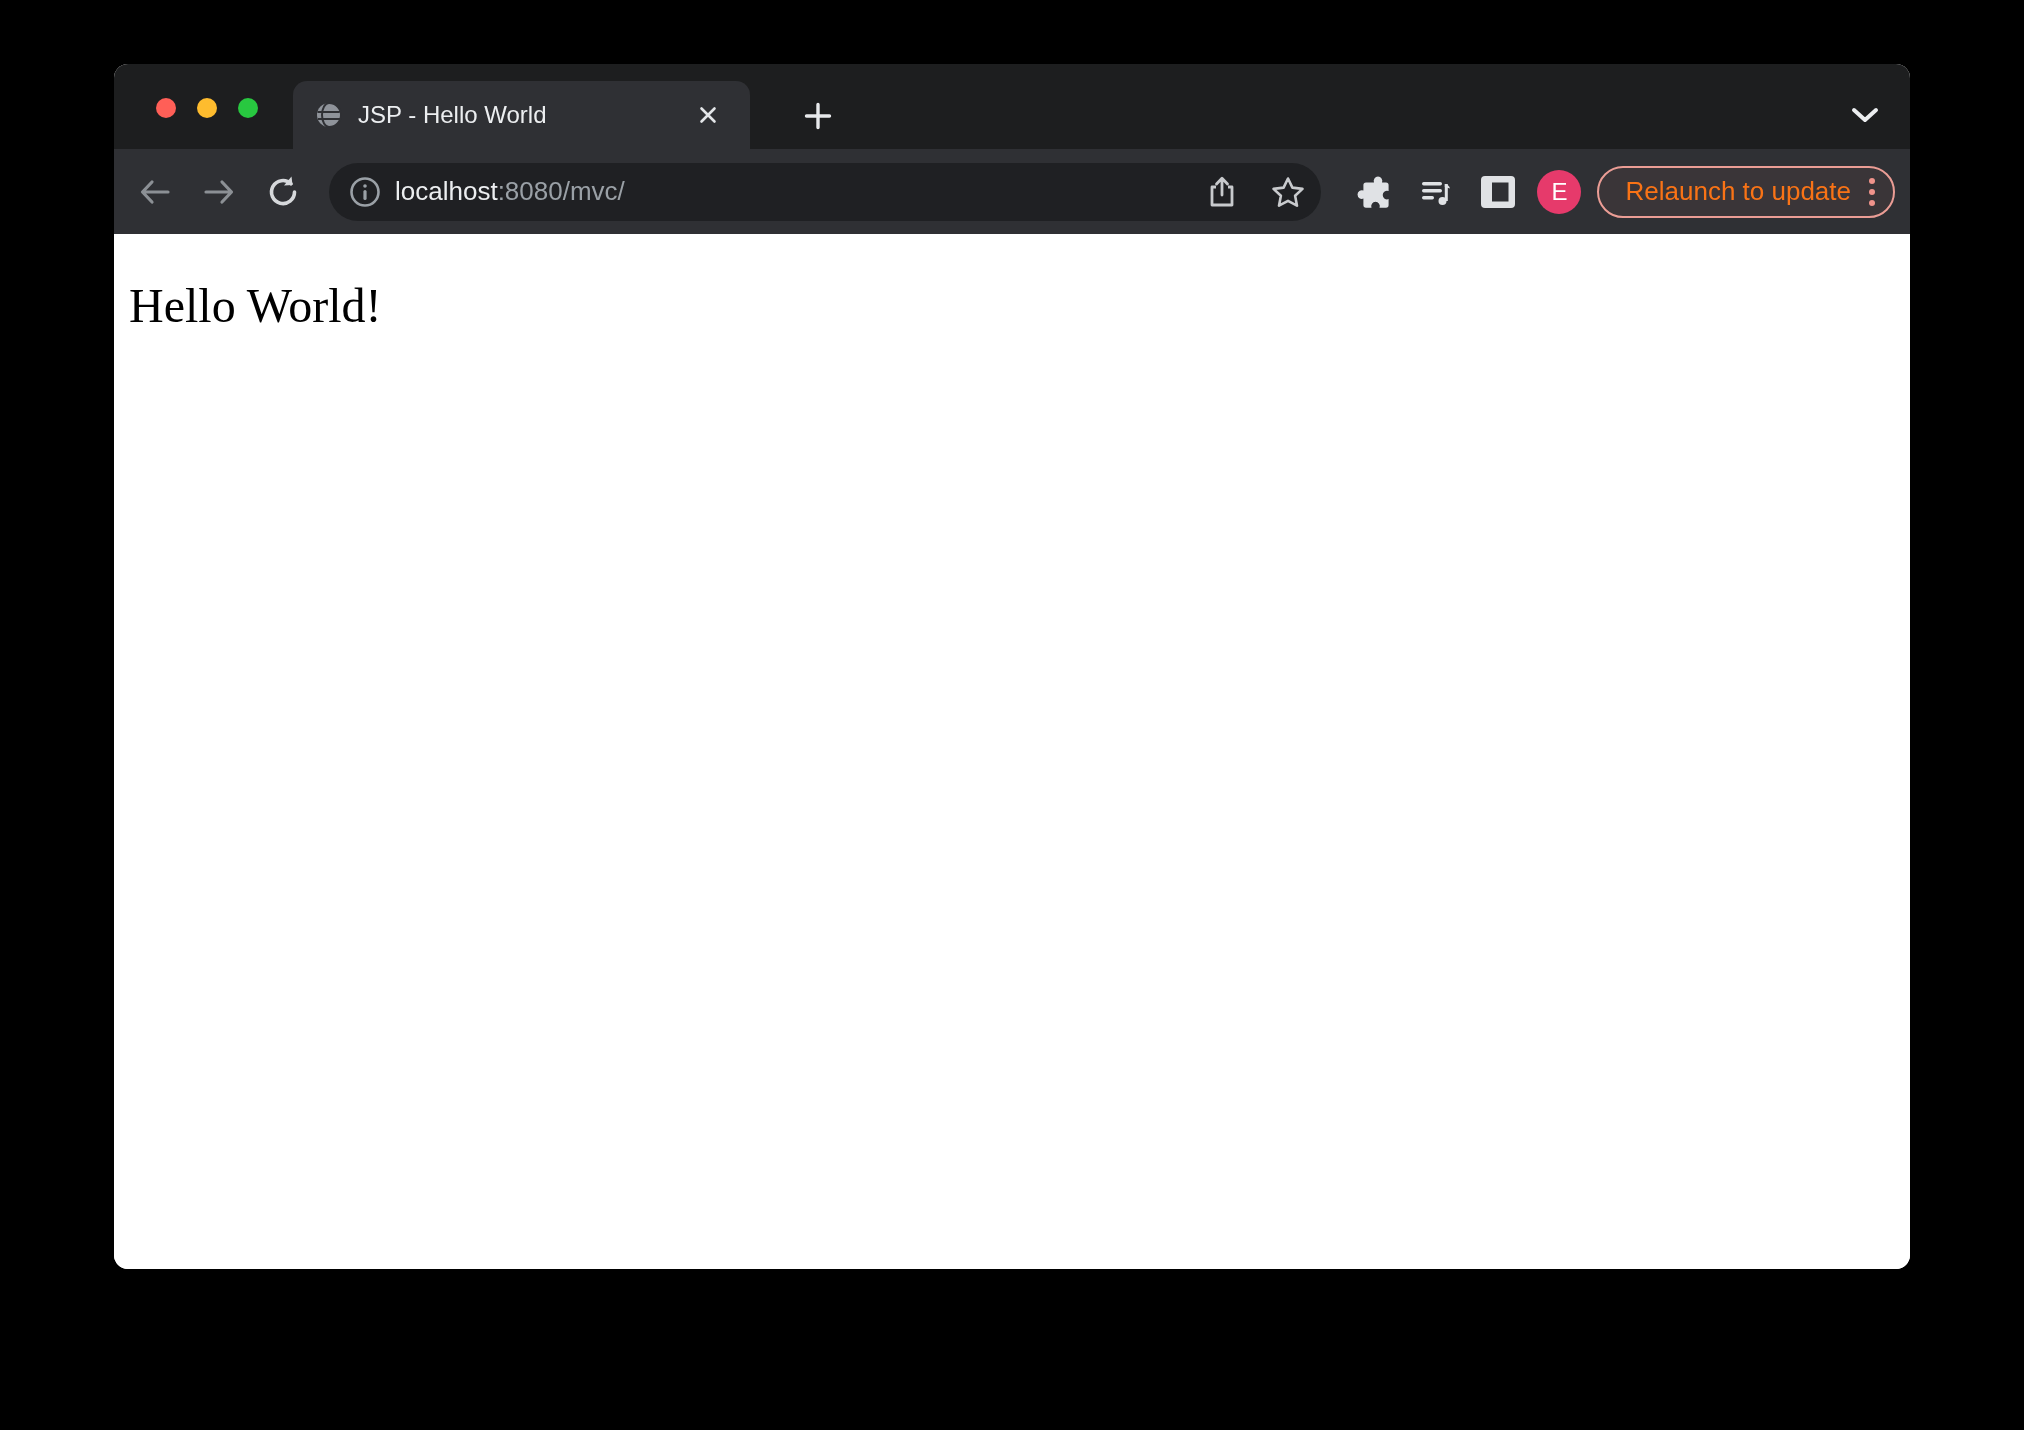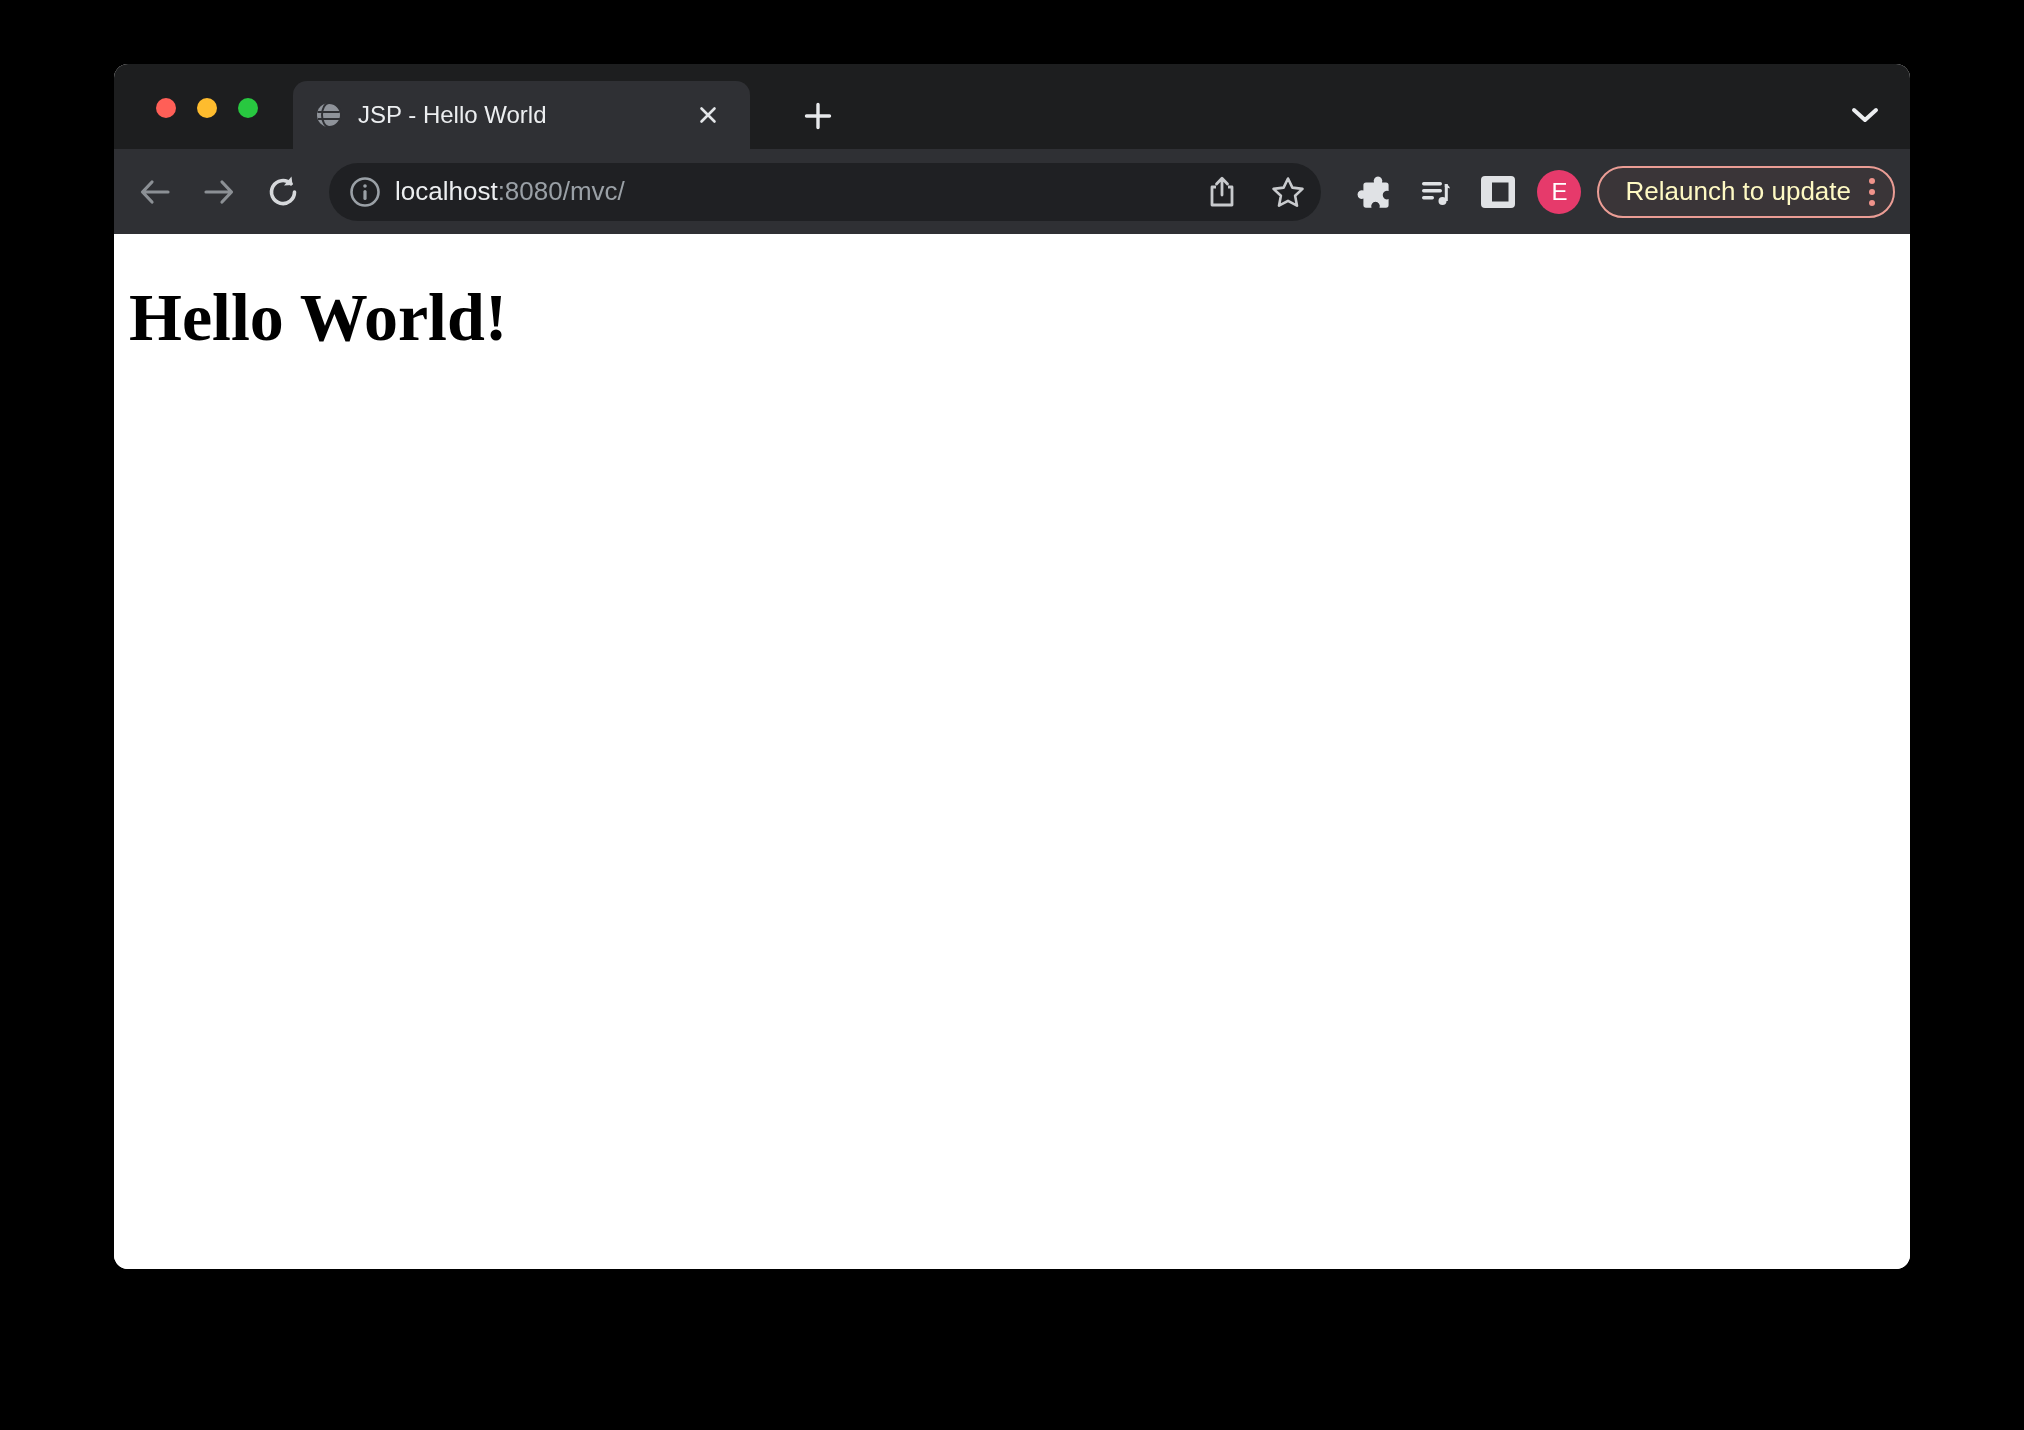--- a/index.html
+++ b/index.html
@@ -152,21 +152,21 @@
     margin-left: 6px;
     border: 2px solid #eb9d95;
     border-radius: 26px;
     background: rgba(242, 139, 130, 0.06);
     display: flex;
     align-items: center;
     padding: 0 18px 0 26px;
     cursor: pointer;
   }
   .relaunch-label {
-    color: #fef9c3;
+    color: #f97316;
     font-size: 26px;
     white-space: nowrap;
   }
   .kebab {
     margin-left: 18px;
     display: flex;
     flex-direction: column;
     gap: 5px;
   }
   .kebab span {
@@ -178,22 +178,22 @@
   
   .page {
     flex: 1 1 auto;
     background: #ffffff;
     padding: 0 15px;
     overflow: hidden;
   }
   .page h1 {
     margin-top: 46px;
     font-family: "Liberation Serif", serif;
-    font-weight: bold;
-    font-size: 68px;
+    font-weight: normal;
+    font-size: 48px;
     line-height: 1.1;
     color: #000000;
   }
   .page .link-row {
     margin-top: 82px;
   }
   .page .link-row a {
     font-family: "Liberation Serif", serif;
     font-size: 32px;
     color: #0000ee;

